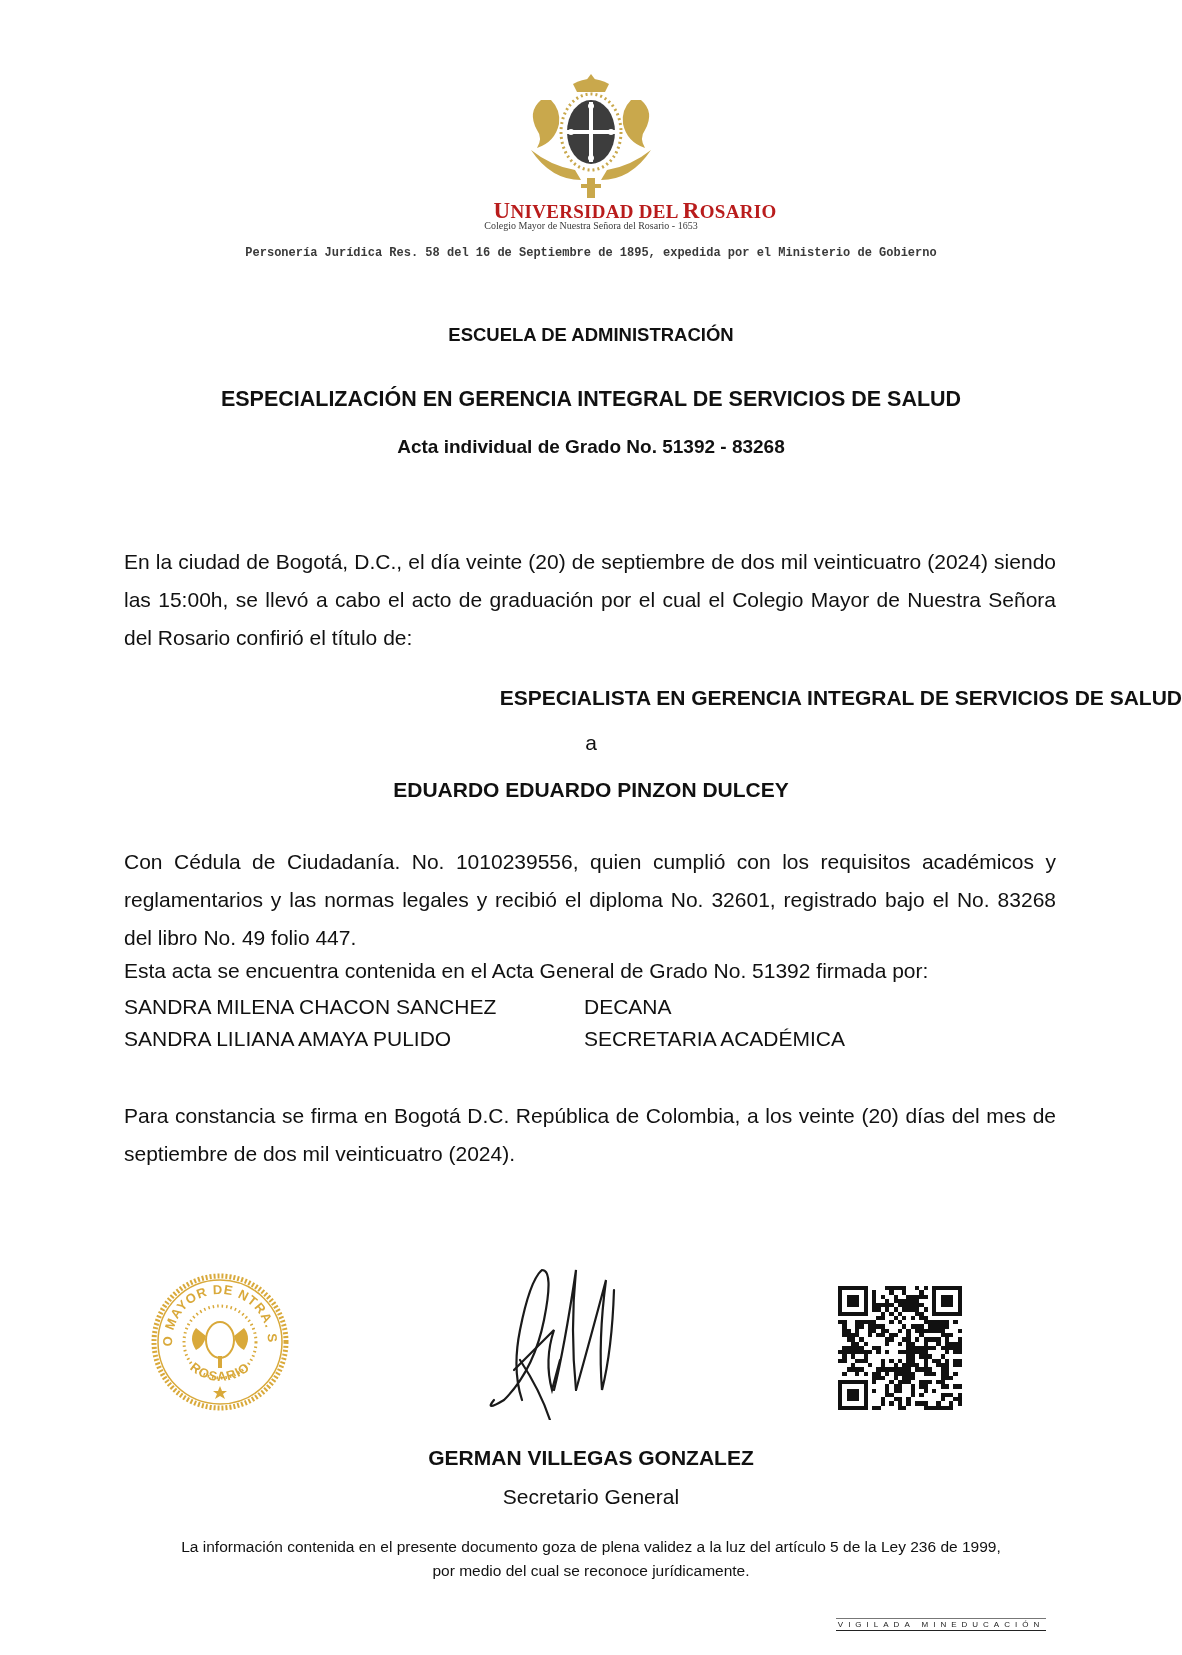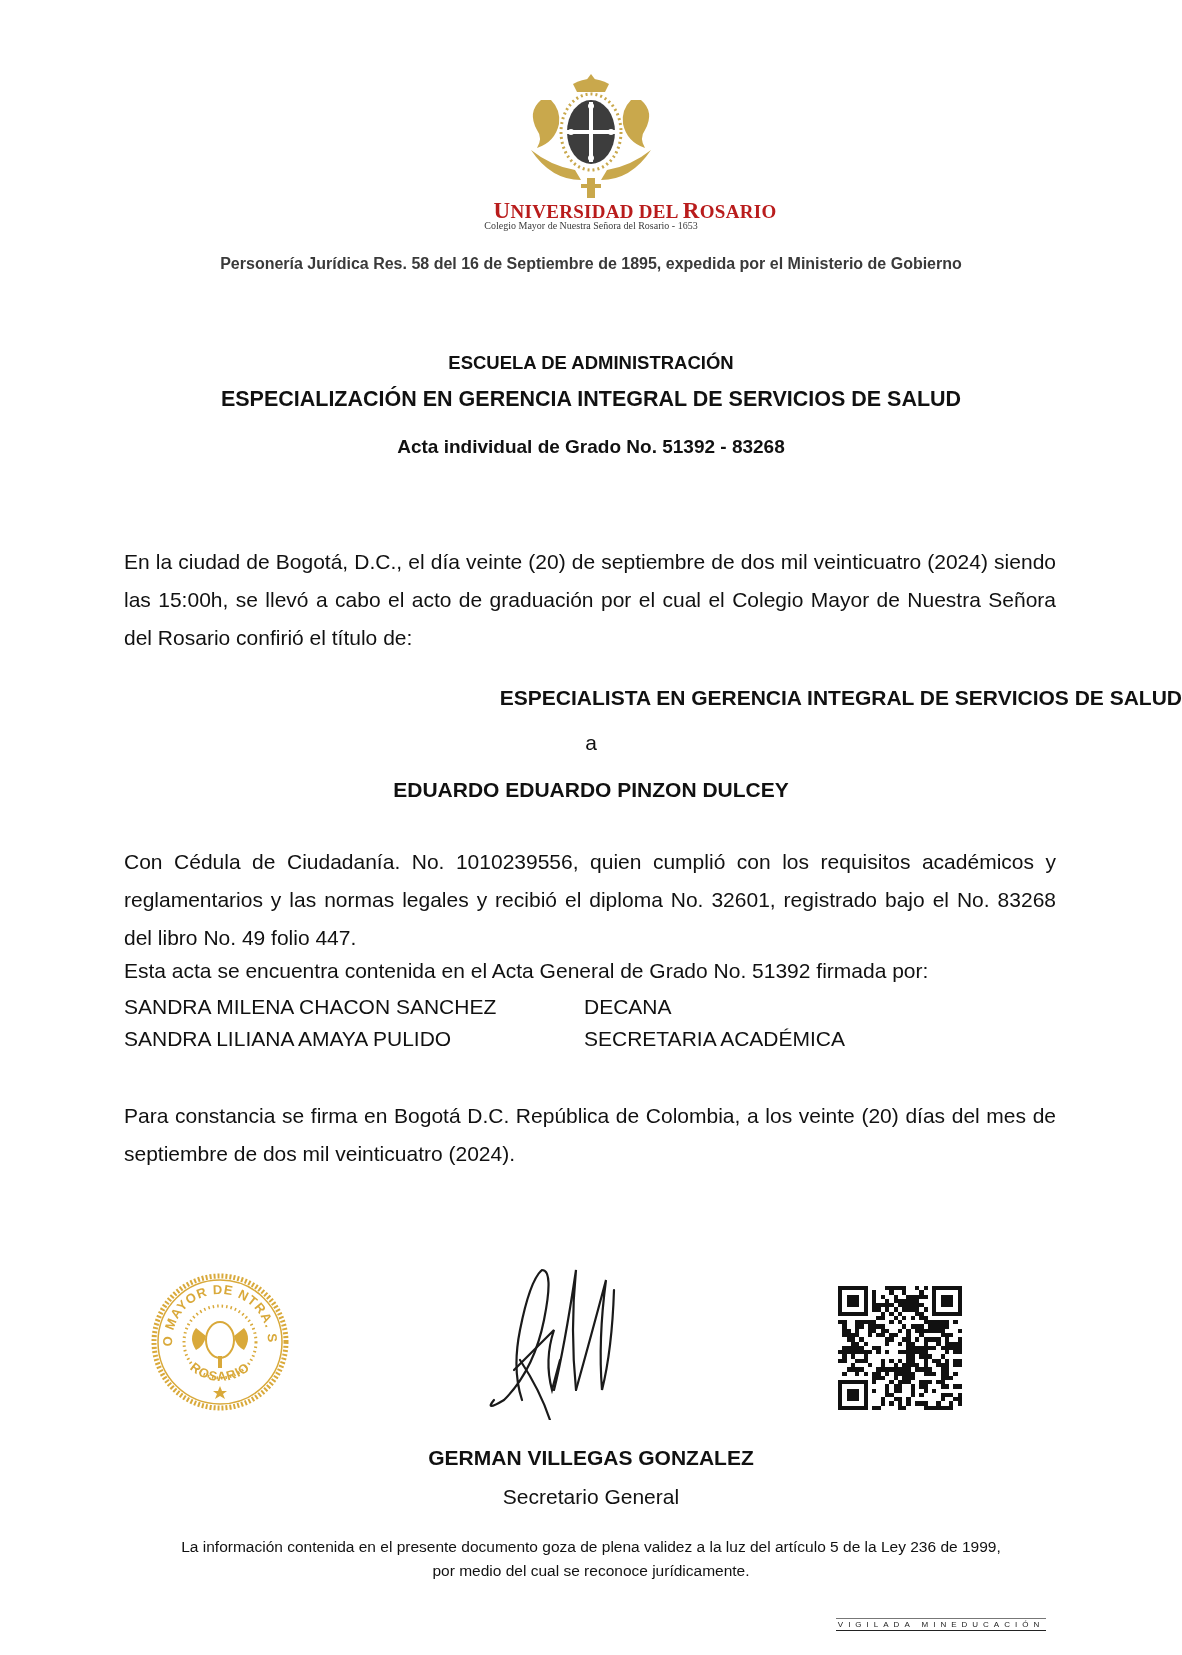--- a/index.html
+++ b/index.html
@@ -5,23 +5,23 @@
   html, body { margin: 0; padding: 0; background: #ffffff; }
   body { width: 1182px; height: 1655px; position: relative; overflow: hidden;
          font-family: "Liberation Sans", sans-serif; color: #111; }
   .abs { position: absolute; }
   .center { left: 0; width: 1182px; text-align: center; }
   .crest { left: 521px; top: 70px; width: 140px; height: 130px; }
   .uni-name { top: 198px; font-family: "Liberation Serif", serif; font-weight: bold;
               font-size: 19px; color: #b91c1c; letter-spacing: 0.3px; padding-left: 44px; }
   .uni-name .big { font-size: 23px; }
   .uni-sub { top: 220px; font-family: "Liberation Serif", serif; font-size: 10px; color: #3a3a3a; text-align: center; }
-  .personeria { top: 255px; font-family: Liberation Sans, sans-serif; font-weight: bold;
-                font-size: 16px; color: #3a3a3a; }
-  .school { top: 324px; font-weight: bold; font-size: 18.5px; margin-top: 28px; }
+  .personeria { top: 246px; font-family: Liberation Mono, monospace; font-weight: bold;
+                font-size: 12px; color: #3a3a3a; }
+  .school { top: 324px; font-weight: bold; font-size: 18.5px; }
   .program { top: 355px; font-weight: bold; font-size: 21.5px; margin-top: 32px; }
   .acta { top: 436px; font-weight: bold; font-size: 19px; }
   .para { left: 124px; width: 932px; font-size: 21px; line-height: 38px; text-align: justify;
           text-align-last: left; }
   .p1 { top: 543px; }
   .title-conf { top: 686px; font-weight: bold; font-size: 21px; text-align: right; }
   .a-letter { top: 731px; font-size: 21px; }
   .graduate { top: 778px; font-weight: bold; font-size: 21px; }
   .p2 { top: 843px; }
   .p3 { top: 952px; }

